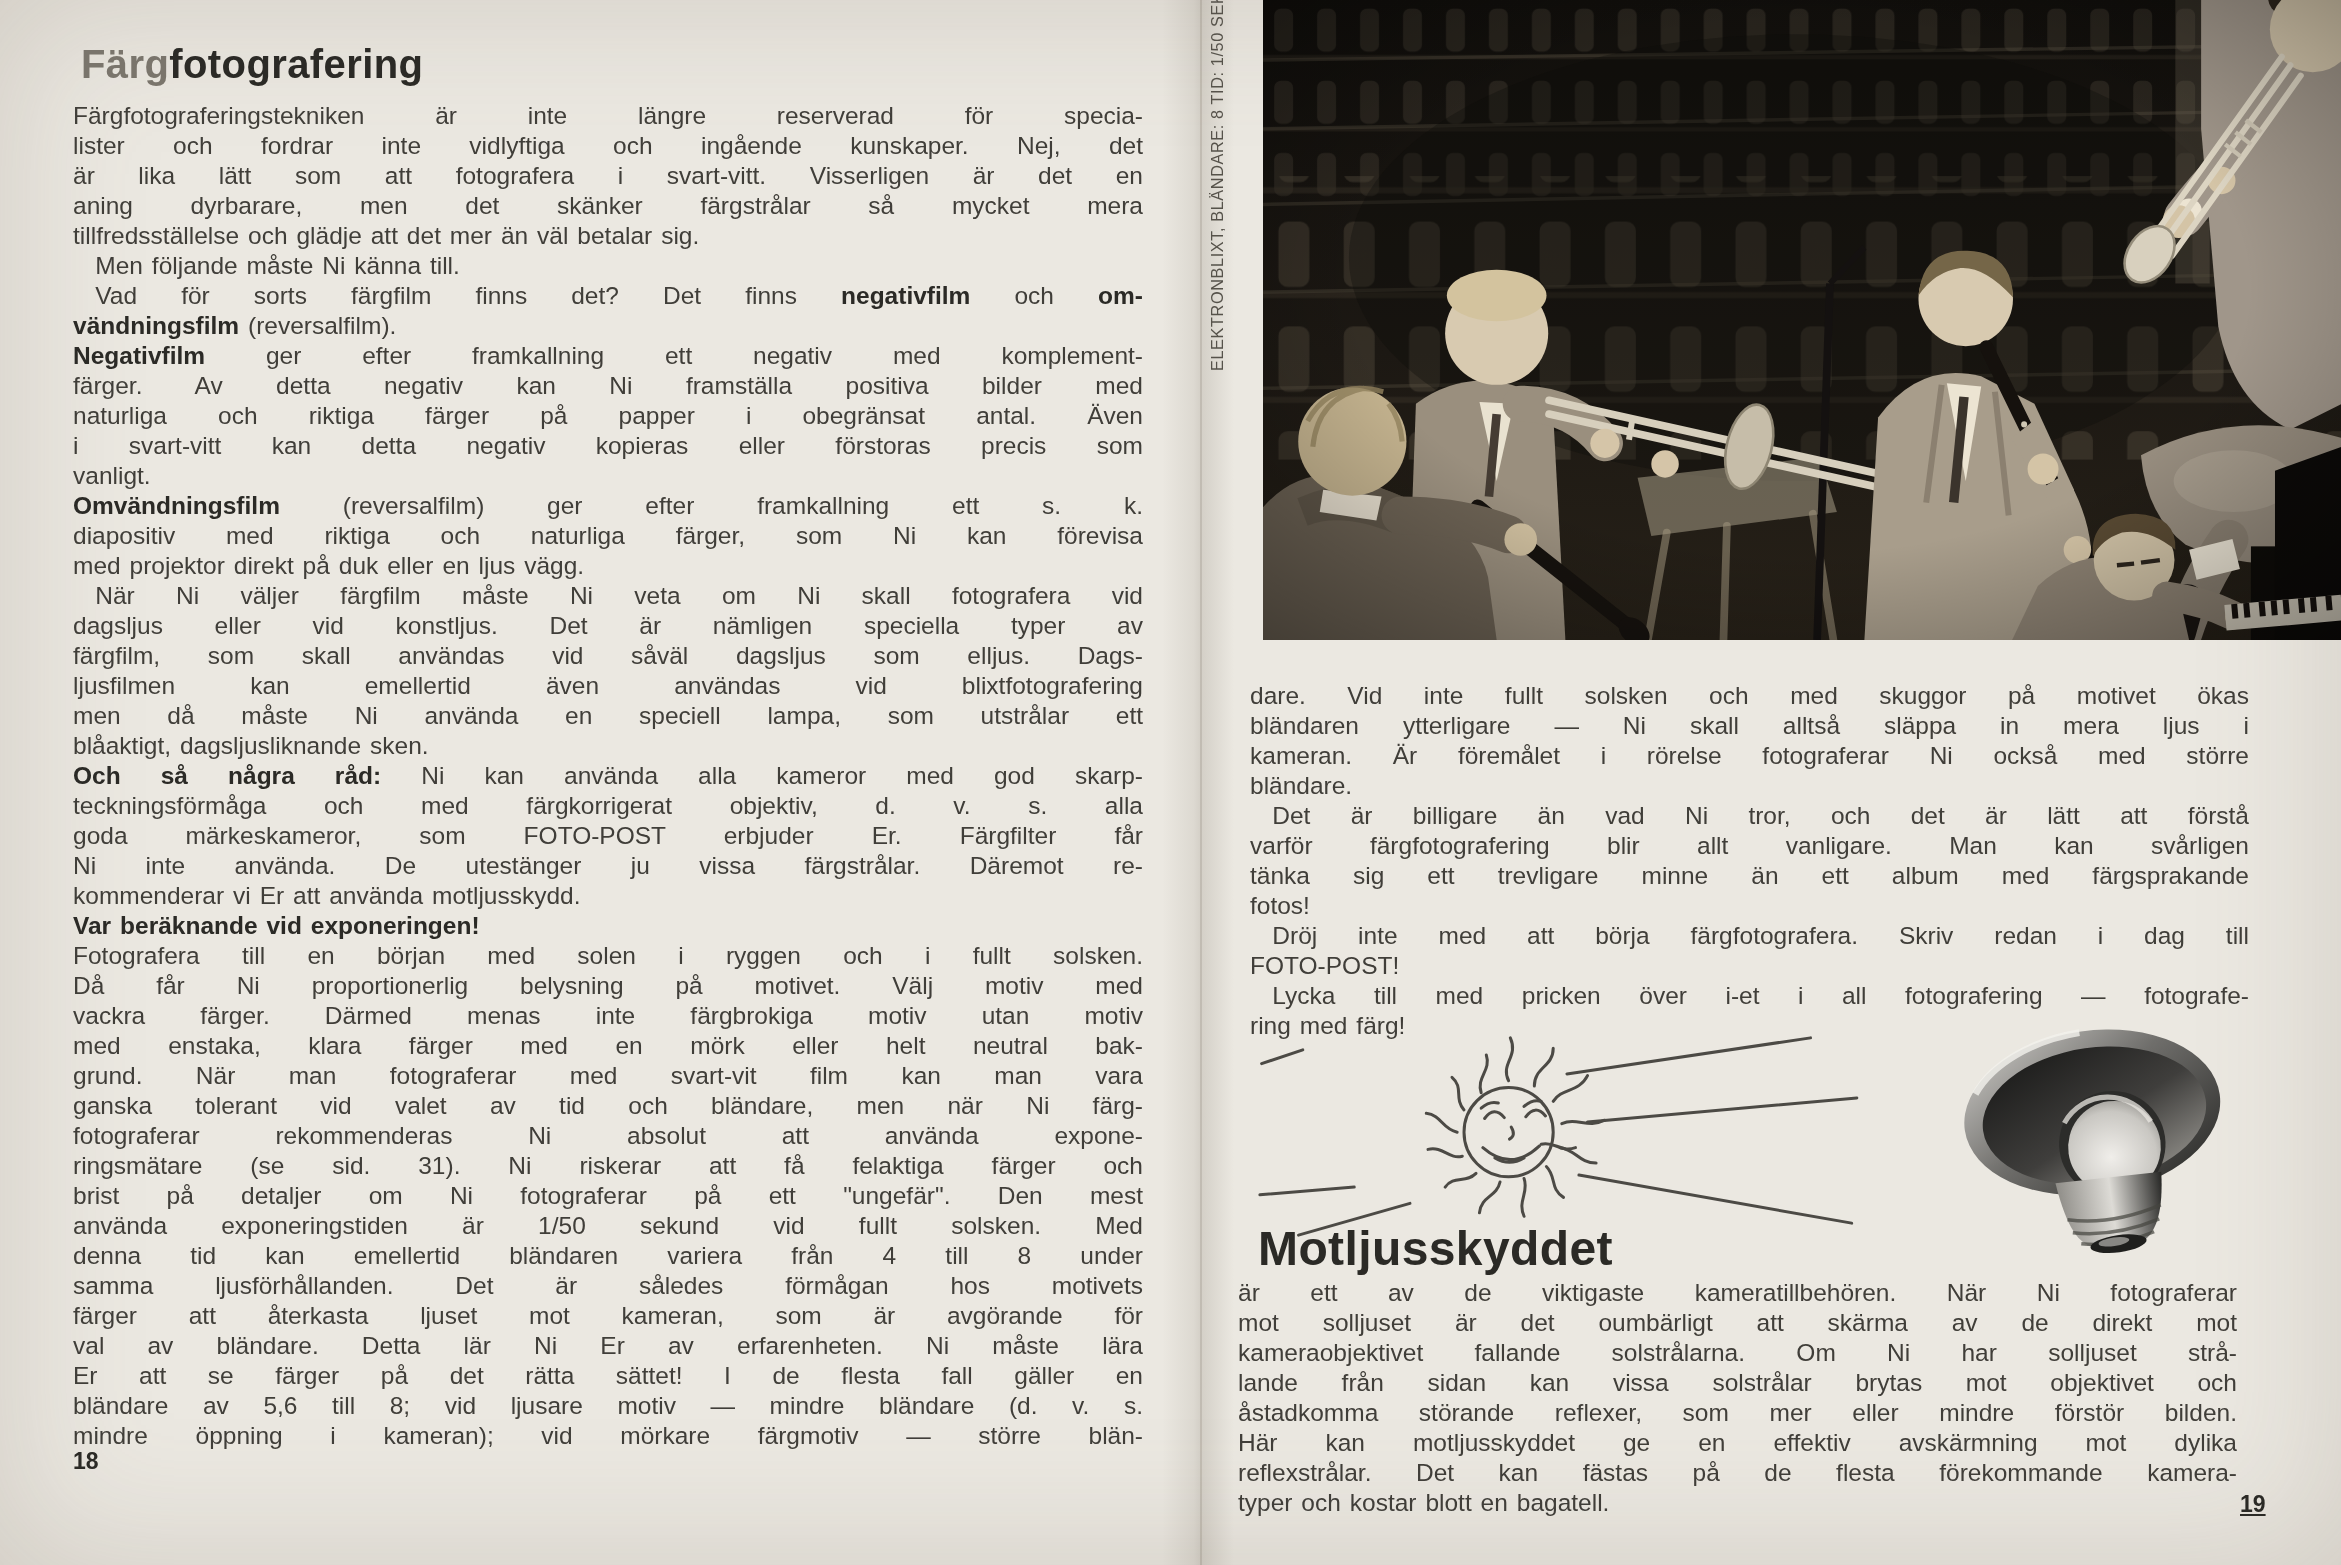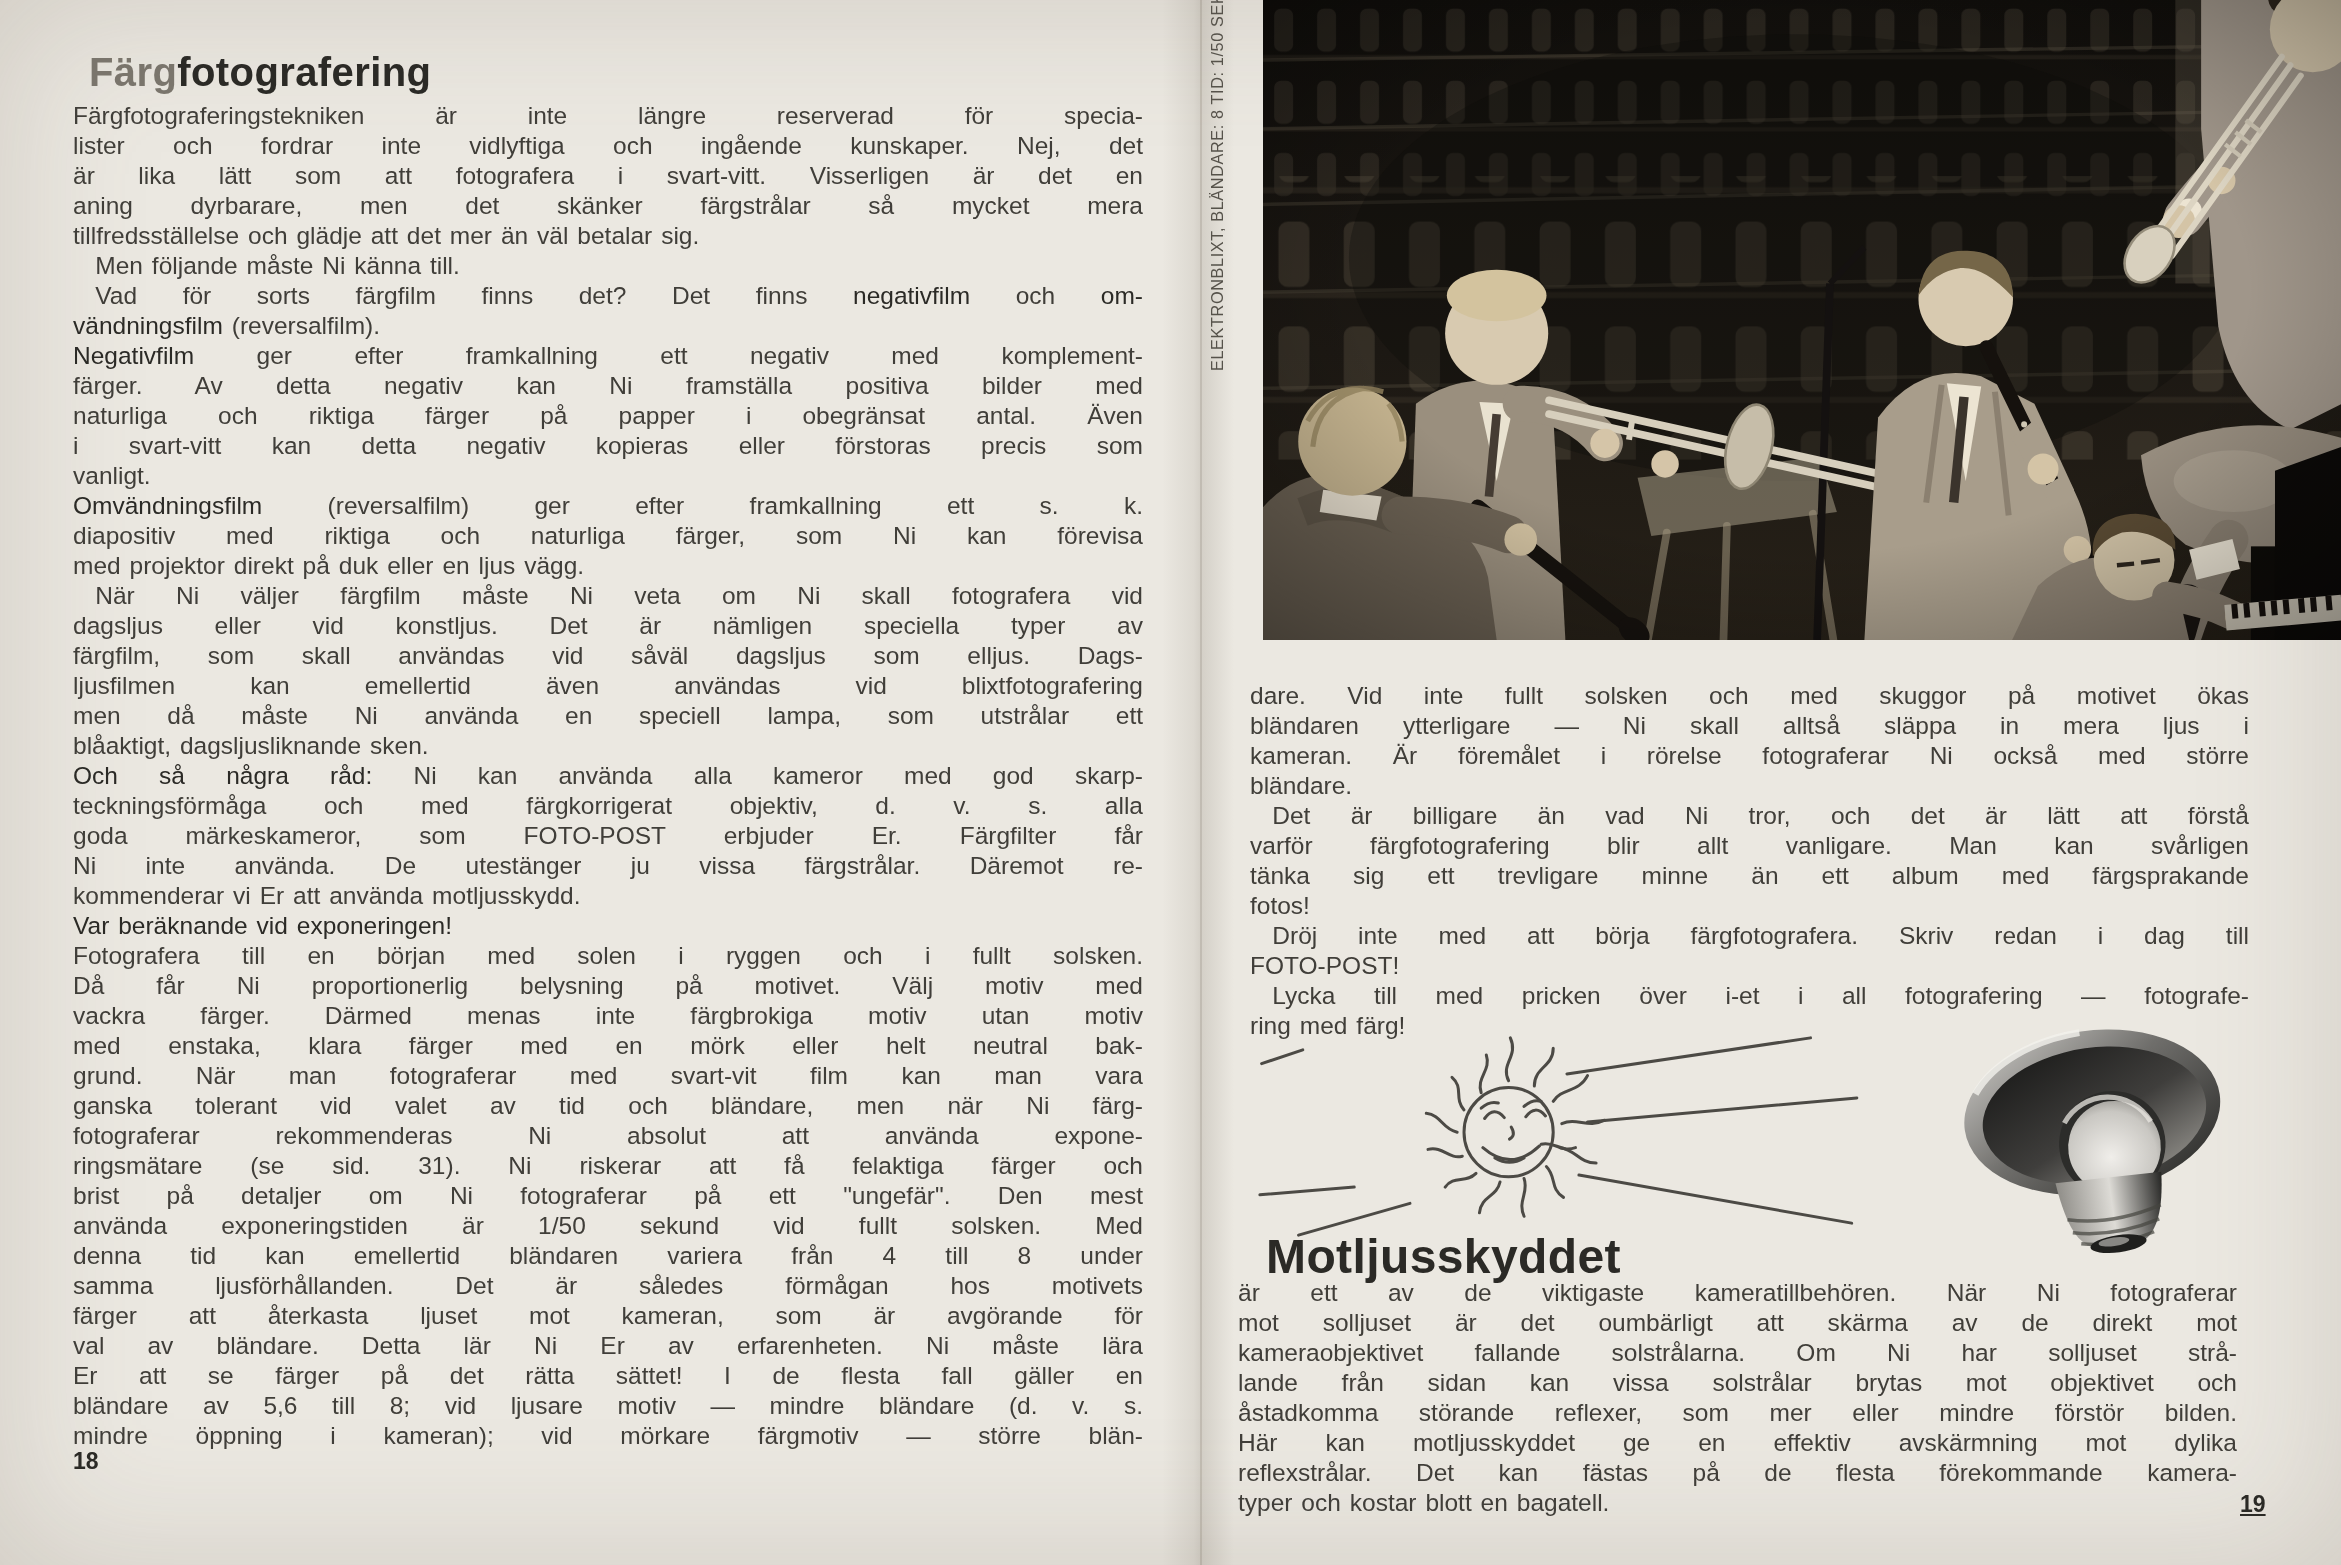--- a/index.html
+++ b/index.html
@@ -14,38 +14,38 @@
   }
   .page{position:absolute;top:0;height:100%;}
   #page-left{left:0;width:1194px;}
   #page-right{left:1194px;width:1148px;}
   .gutter{
     position:absolute;top:0;left:1162px;width:72px;height:100%;
     background:linear-gradient(90deg,rgba(0,0,0,0) 0%,rgba(95,85,70,.10) 44%,rgba(95,85,70,.17) 54%,rgba(0,0,0,0) 100%);
     pointer-events:none;
   }
   .crease{position:absolute;top:0;left:1200px;width:1.7px;height:100%;background:rgba(110,100,84,.18);pointer-events:none;}
-  h1,h2{margin:16px;font-weight:700;letter-spacing:0.4px;color:var(--ink_bold,#2e2d29);}
+  h1,h2{margin:8px;font-weight:700;letter-spacing:0.4px;color:var(--ink_bold,#2e2d29);}
   h1{position:absolute;left:73px;top:34px;font-size:40px;}
   h1 .light{color:var(--heading_light,#7a756c);}
   h2{position:absolute;left:56px;top:1213px;font-size:48px;}
   .col{position:absolute;}
   #col-left{left:73px;top:101px;width:1070px;}
   #col-right-top{left:56px;top:681px;width:999px;}
   #col-right-bottom{left:44px;top:1278px;width:999px;}
   .ln{
     font-size:24.5px;line-height:30px;
     text-align:justify;text-align-last:justify;
     word-spacing:2.1px;
     color:var(--ink,#403e39);
     overflow:visible;white-space:normal;
   }
   .ln.end{text-align-last:left;}
   .ln.ind{text-indent:22.3px;}
-  .b{font-weight:400;color:var(--ink_bold,#2e2d29);margin-top:15px;}
+  .b{font-weight:700;color:var(--ink_bold,#2e2d29);margin-top:15px;}
   .pagenum{position:absolute;font-size:23px;font-weight:700;color:var(--ink_bold,#2e2d29);}
   #pagenum-left{left:73px;top:1448px;}
   #pagenum-right{left:1046px;top:1491px;text-decoration:underline;}
   .vcap{
     position:absolute;left:13.7px;top:371px;
     transform:rotate(-90deg);transform-origin:0 0;
     white-space:nowrap;
     font-size:16.3px;letter-spacing:0.6px;font-weight:400;
     color:var(--caption_ink,#55524b);
   }

